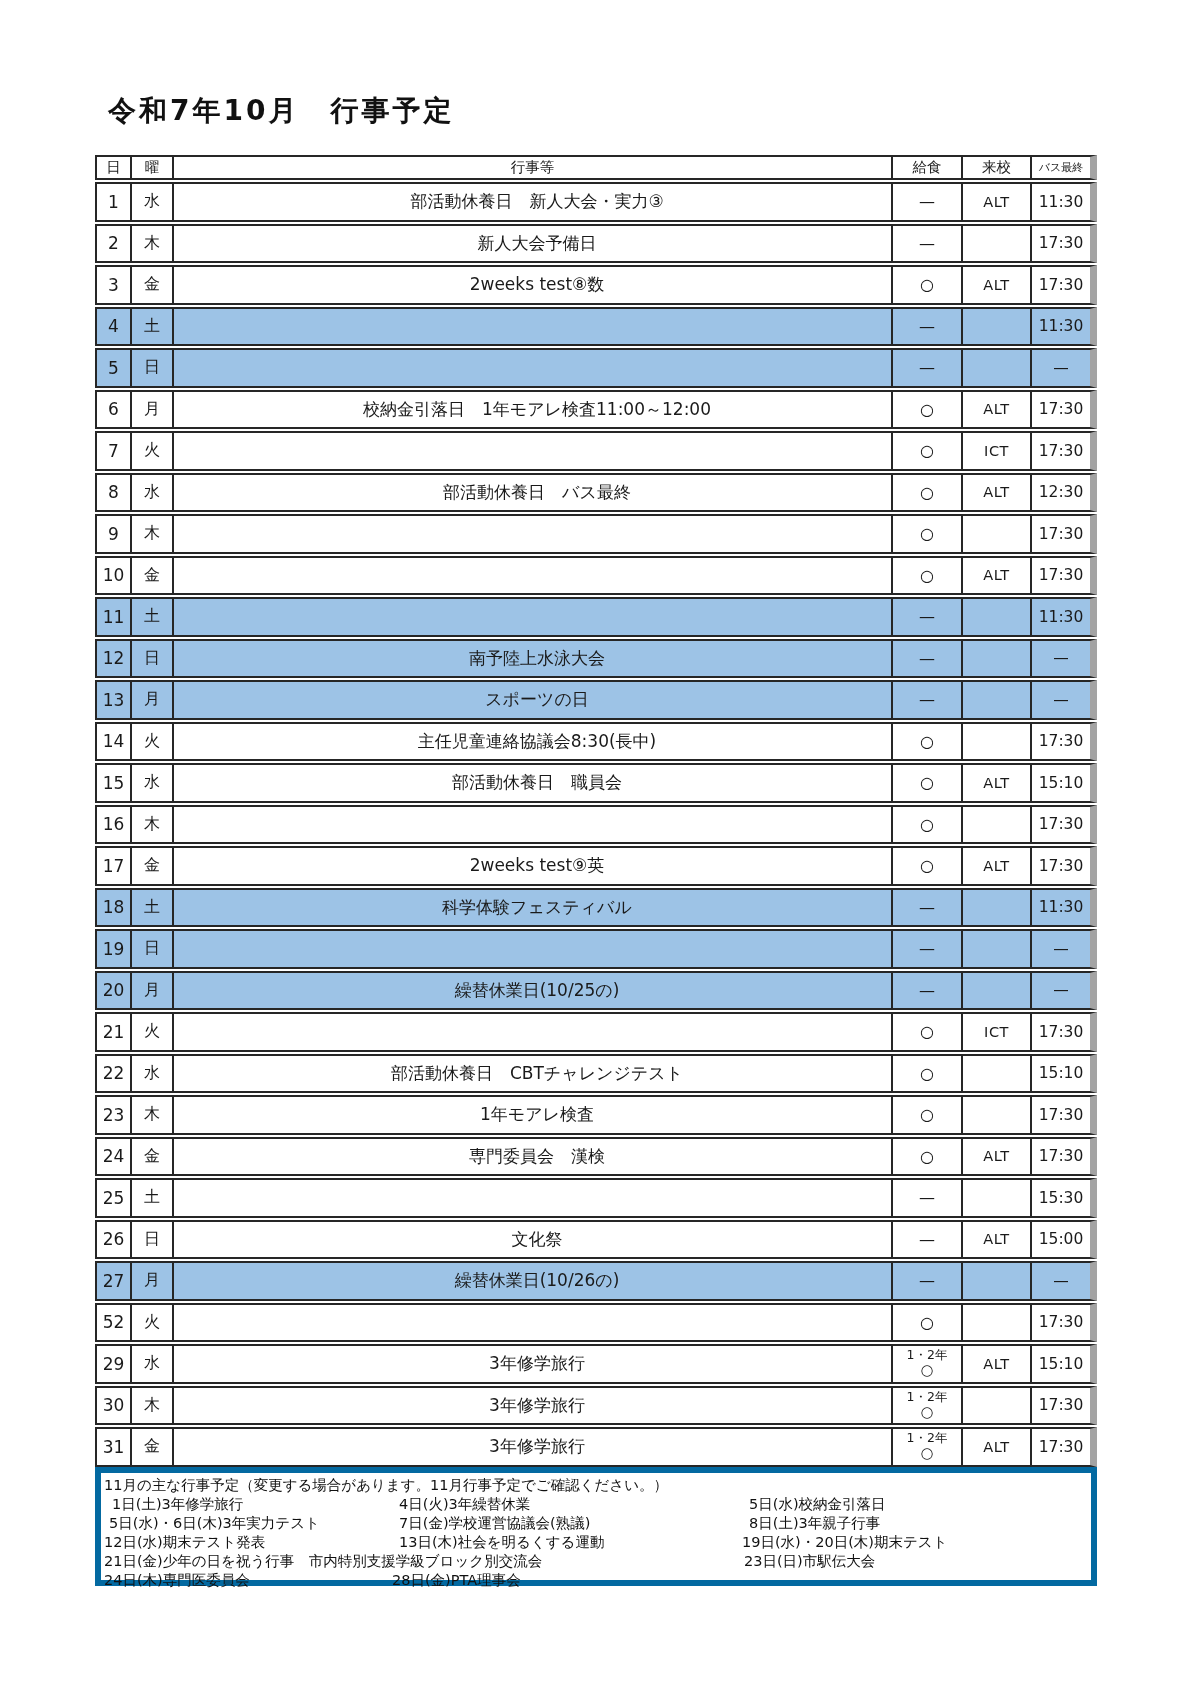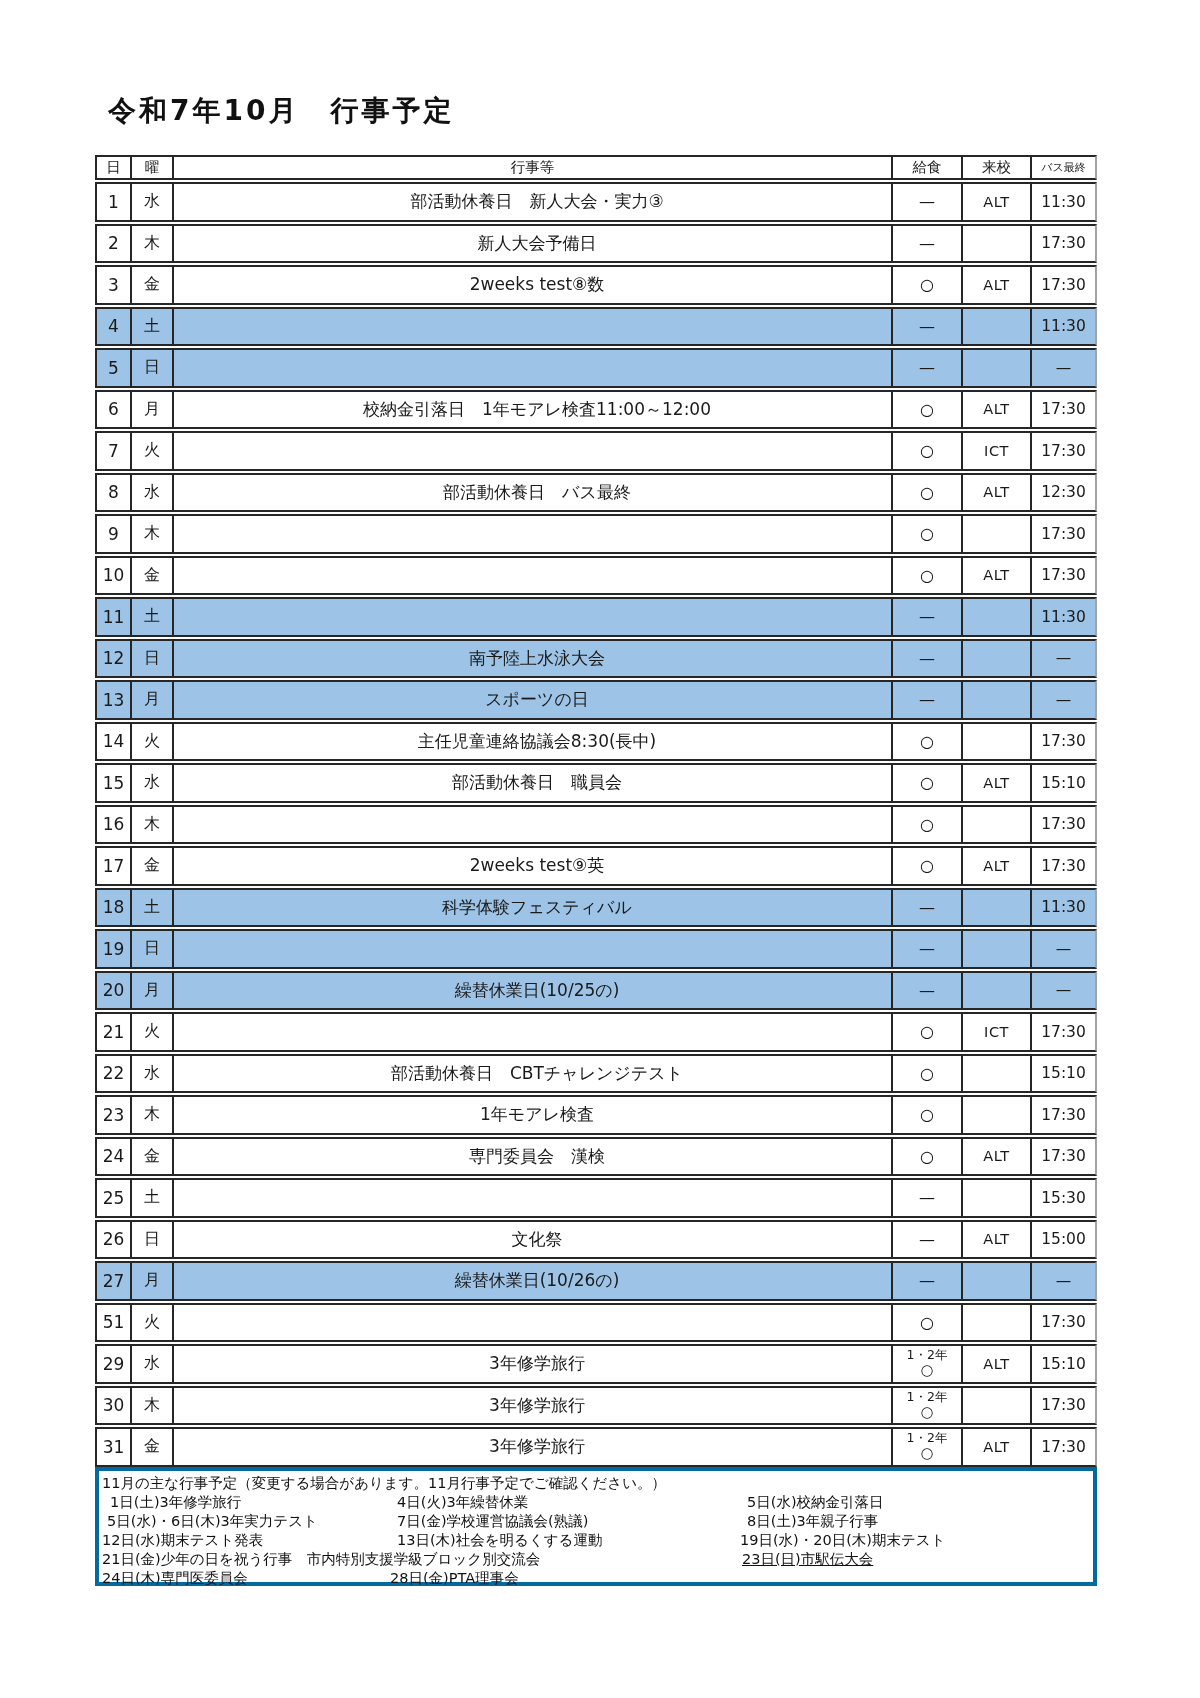--- a/index.html
+++ b/index.html
@@ -19,36 +19,36 @@
     position:absolute;left:95px;top:153px;width:1002px;
     table-layout:fixed;border-collapse:separate;border-spacing:0 2px;
   }
   .cal th,.cal td{
     border-top:2px solid #262626;
     border-bottom:2px solid #262626;
     border-left:2px solid #262626;
     padding:0;text-align:center;vertical-align:middle;
     background:#fff;overflow:hidden;white-space:nowrap;
   }
-  .cal th:last-child,.cal td:last-child{border-right:2px solid #a3a3a3;}
+  .cal th:last-child,.cal td:last-child{border-right:7px solid #a3a3a3;}
   .cal th{height:21px;font-size:14.5px;font-weight:normal;}
   .cal th.small{font-size:11px;letter-spacing:0;}
   .cal td{height:35.5px;font-size:17px;}
   .cal td.ev{text-align:center;padding-left:9px;}
   .cal td:nth-child(2){font-size:16px;}
   .cal td:nth-child(4){font-size:16px;}
   .cal td:nth-child(5){font-size:14.5px;letter-spacing:0.5px;}
   .cal td:nth-child(6){font-size:15.5px;}
   tr.hl td{background:var(--hl,#9DC3E6);}
   .lunch-note{font-size:12.5px;line-height:14px;margin-top:0;}
   .lunch-mark{font-size:15px;line-height:17px;}
 
   .notes{
     position:absolute;left:95px;top:1467px;width:1002px;height:119px;
-    border:4px solid #0369a1;box-sizing:border-box;
+    border:6px solid #0369a1;box-sizing:border-box;
     font-size:14.5px;padding-top:3px;color:#111;
   }
   .nline{position:relative;height:19px;}
   .nseg{position:absolute;top:0;white-space:nowrap;}
 </style>
 </head>
 <body>
 
 <div class="page">
 
@@ -284,21 +284,21 @@
         </tr>
         <tr class="hl">
           <td>27</td>
           <td>月</td>
           <td class="ev">繰替休業日(10/26の)</td>
           <td>—</td>
           <td></td>
           <td>—</td>
         </tr>
         <tr>
-          <td>51</td>
+          <td>52</td>
           <td>火</td>
           <td class="ev"></td>
           <td>○</td>
           <td></td>
           <td>17:30</td>
         </tr>
         <tr>
           <td>29</td>
           <td>水</td>
           <td class="ev">3年修学旅行</td>
@@ -348,21 +348,21 @@
         <span class="nseg" style="left: 298px;">7日(金)学校運営協議会(熟議)</span>
         <span class="nseg" style="left: 648px;">8日(土)3年親子行事</span>
       </div>
       <div class="nline">
         <span class="nseg" style="left: 3px;">12日(水)期末テスト発表</span>
         <span class="nseg" style="left: 298px;">13日(木)社会を明るくする運動</span>
         <span class="nseg" style="left: 641px;">19日(水)・20日(木)期末テスト</span>
       </div>
       <div class="nline">
         <span class="nseg" style="left: 3px;">21日(金)少年の日を祝う行事　市内特別支援学級ブロック別交流会</span>
-        <span class="nseg" style="left: 643px; text-decoration: underline;">23日(日)市駅伝大会</span>
+        <span class="nseg" style="left: 643px;">23日(日)市駅伝大会</span>
       </div>
       <div class="nline">
         <span class="nseg" style="left: 3px;">24日(木)専門医委員会</span>
         <span class="nseg" style="left: 291px;">28日(金)PTA理事会</span>
       </div>
     </div>
 
 </div>
 
 </body></html>

